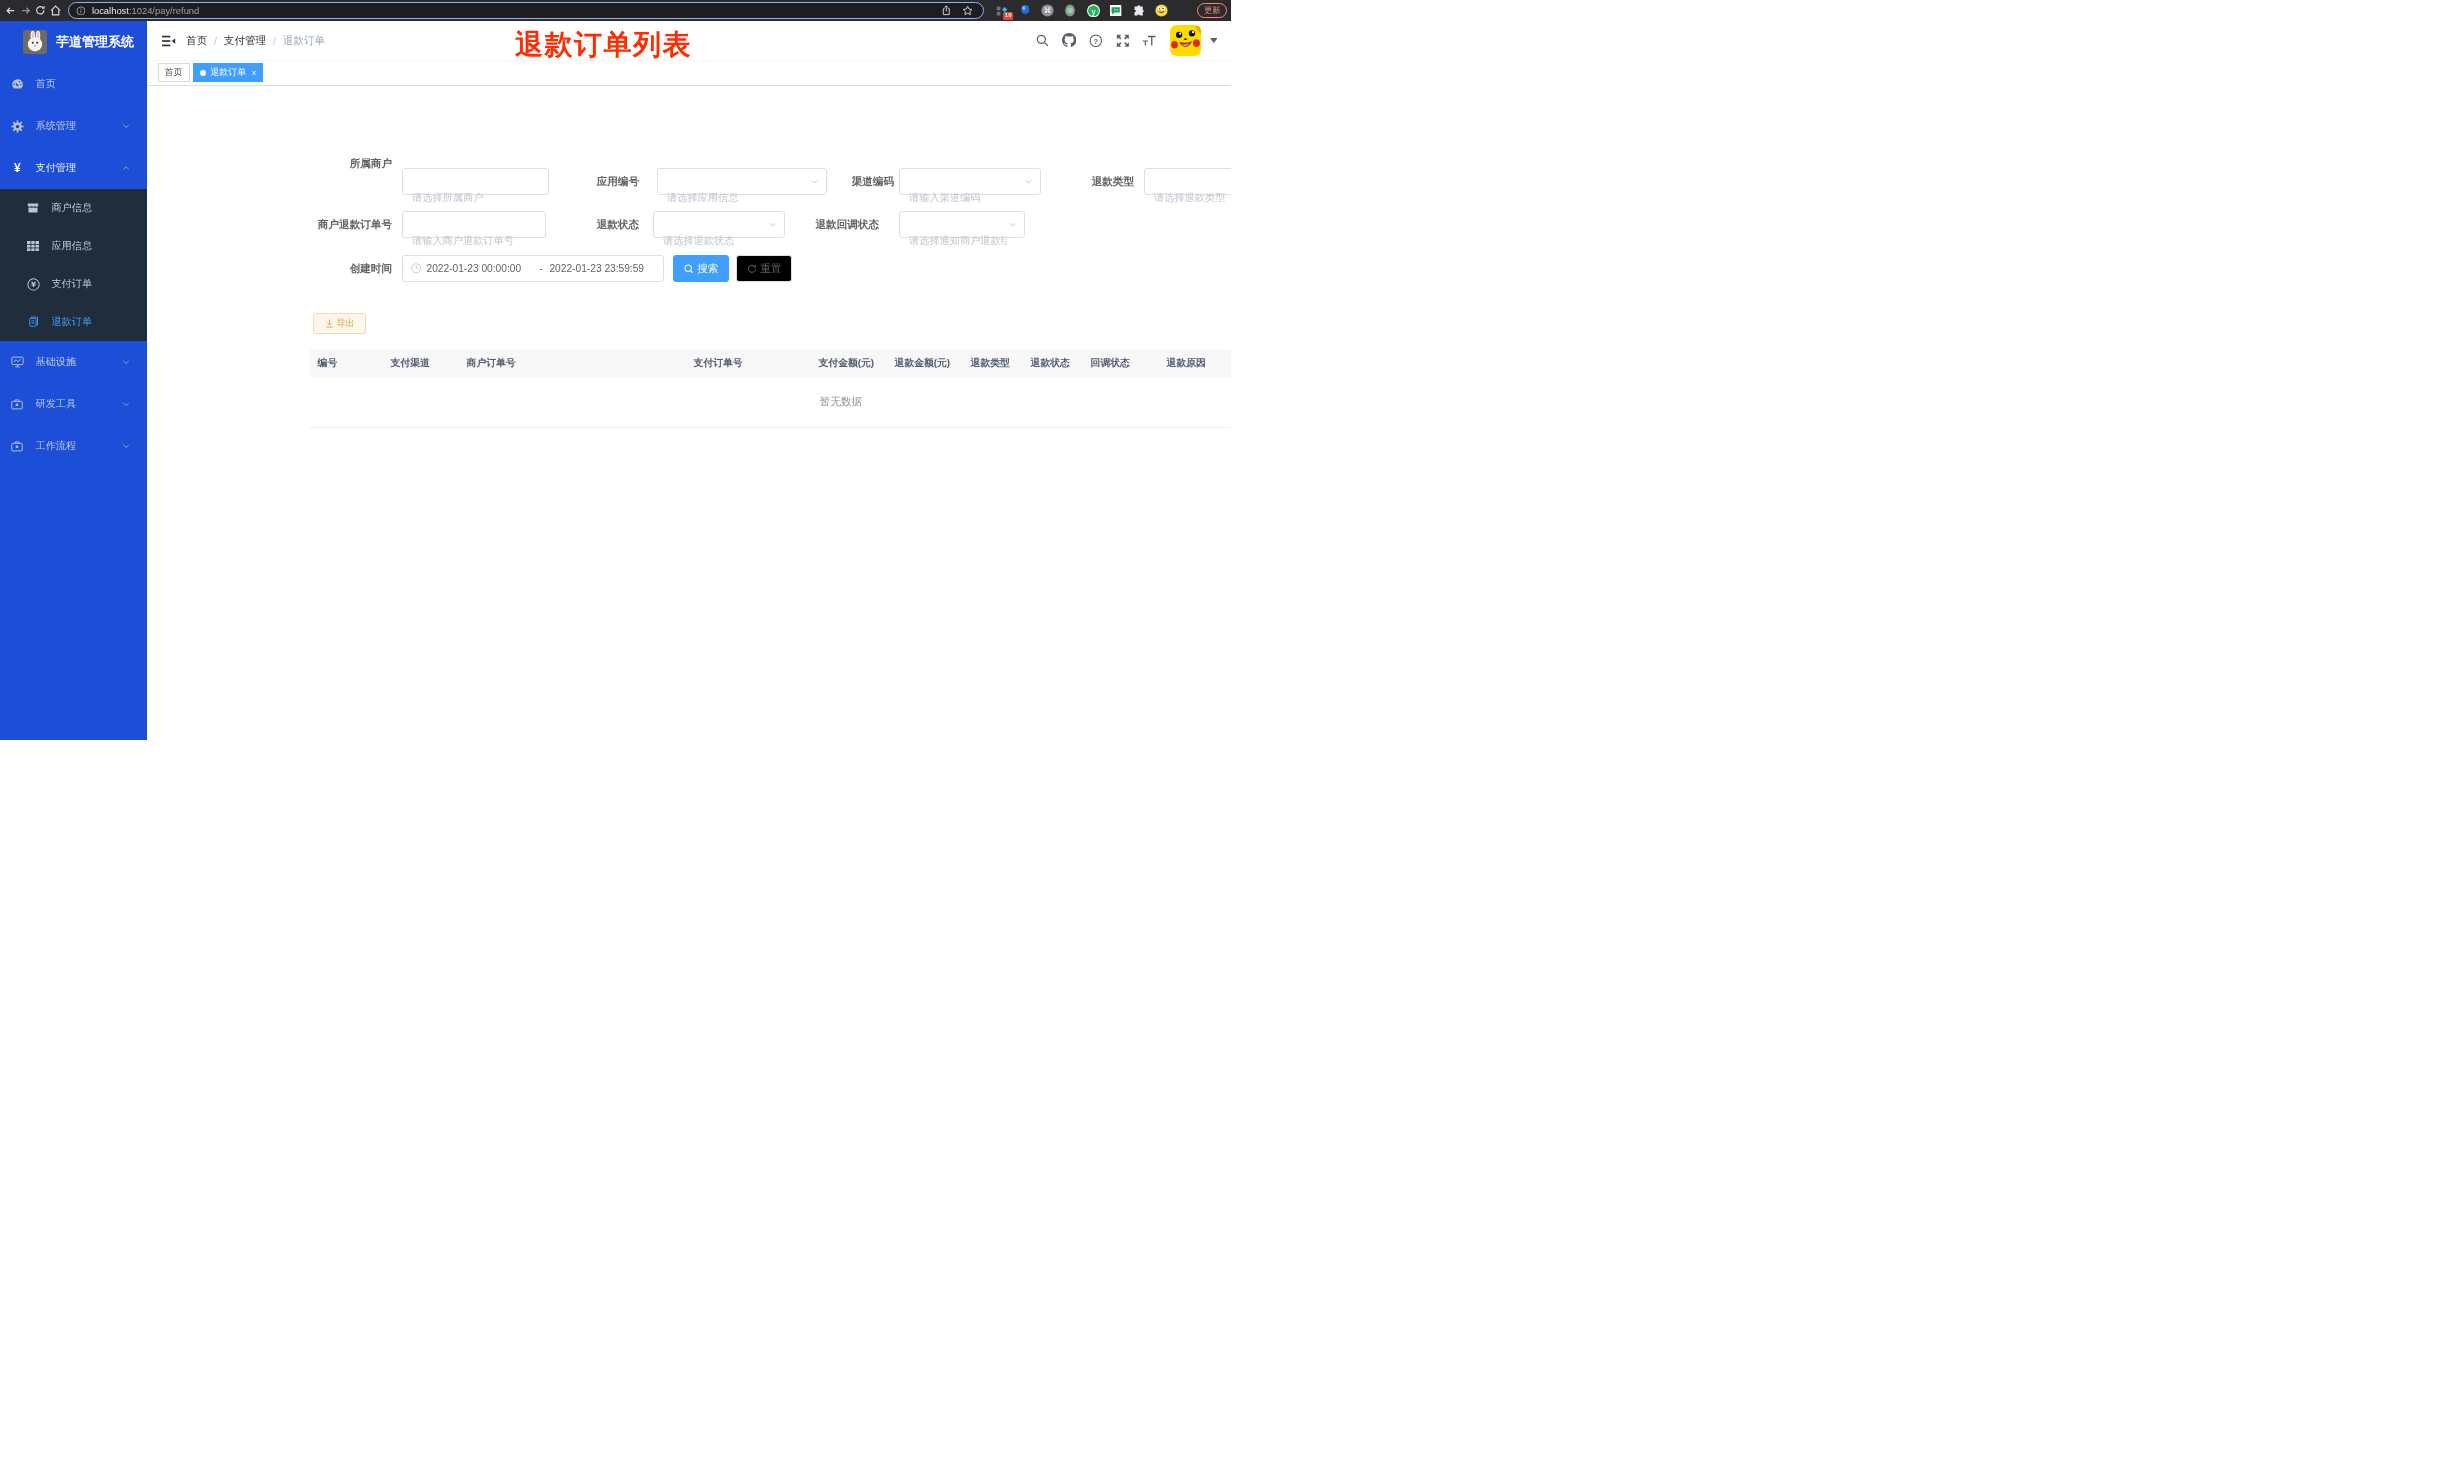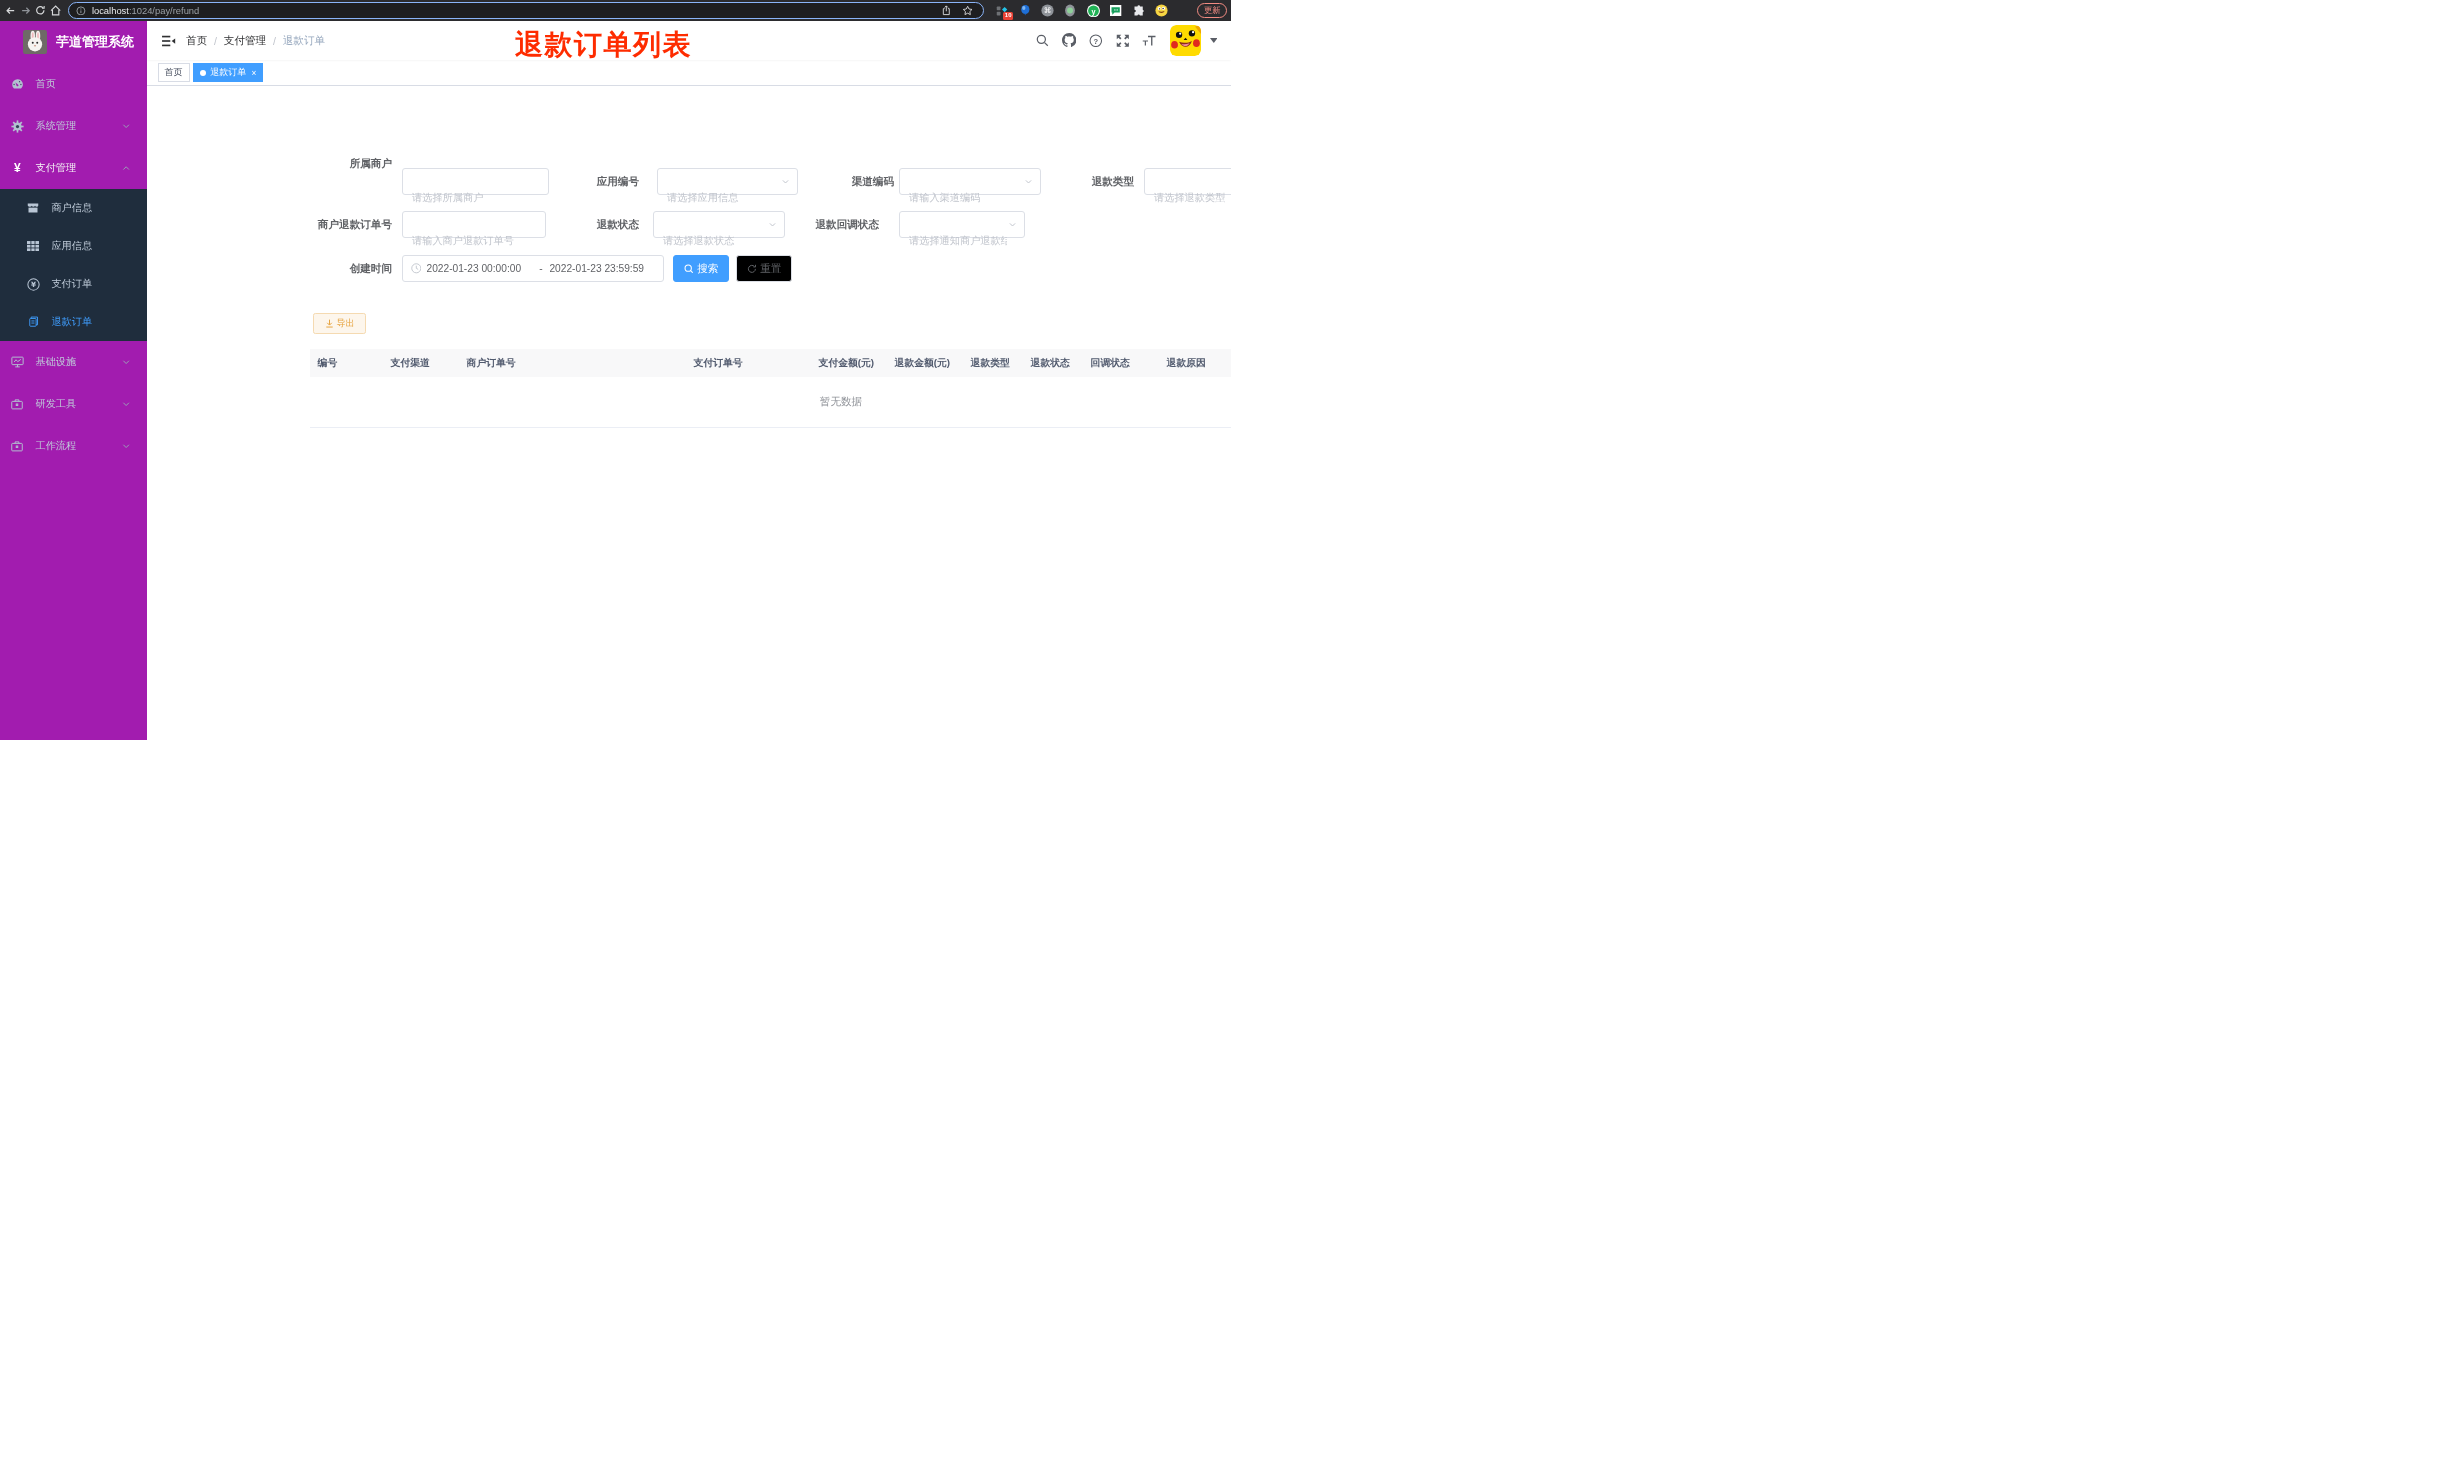--- a/index.html
+++ b/index.html
@@ -34,21 +34,21 @@
   }
   .update-btn {
     border:1.1px solid #f28b82; color:#f28b82; border-radius:7.6px;
     font-size:8.3px; padding:0.8px 6px; white-space:nowrap;margin-left:19px;
   }
   .dots { color:#dadce0; font-size:9.8px; letter-spacing:0; line-height:6.8px; text-align:center; }
 
   
   .sidebar {
     position:absolute; left:0; top:21px; width:147px; height:844px;
-    background:#a21caf; overflow:hidden;
+    background:#1d4ed8; overflow:hidden;
   }
   .logo-row { height:42px; display:flex; align-items:center; padding-left:23px; gap:9px; }
   .logo-title { color:#fff; font-size:13px; font-weight:bold; white-space:nowrap; }
   .menu-item {
     height:42px; display:flex; align-items:center; padding-left:10.6px;
     color:#bfcbd9; font-size:10.2px; cursor:pointer; position:relative;
   }
   .menu-item .mi-icon { width:13.6px; display:flex; justify-content:center; margin-right:11.3px; color:#b3c0d1; }
   .menu-item .chev { position:absolute; right:16.6px; color:#9aa5b5; }
   .menu-item.parent-active { color:#f4f4f5; }
@@ -494,21 +494,21 @@
   </div>
 
   <div class="content">
 
     <div class="f-label" style="left:147px; top:64px;">所属商户</div>
     <div class="f-control" style="left:255px; top:82px; width:147px;">
       <input readonly="" placeholder="请选择所属商户" style="">
     </div>
 
     <div class="f-label" style="left:394px; top:82px;">应用编号</div>
-    <div class="f-control with-arrow" style="left:510px; top:82px; width:141px;">
+    <div class="f-control with-arrow" style="left:510px; top:82px; width:170px;">
       <input readonly="" placeholder="请选择应用信息" style="">
       <span class="sel-arrow">
           <svg width="9" height="9" viewBox="0 0 12 12" fill="none" stroke="currentColor" stroke-width="1.3">
             <path d="M2.5 4.5L6 8l3.5-3.5"></path>
           </svg>
         </span>
     </div>
 
     <div class="f-label" style="left:649px; top:82px;">渠道编码</div>
     <div class="f-control with-arrow" style="left:752px; top:82px; width:142px;">

